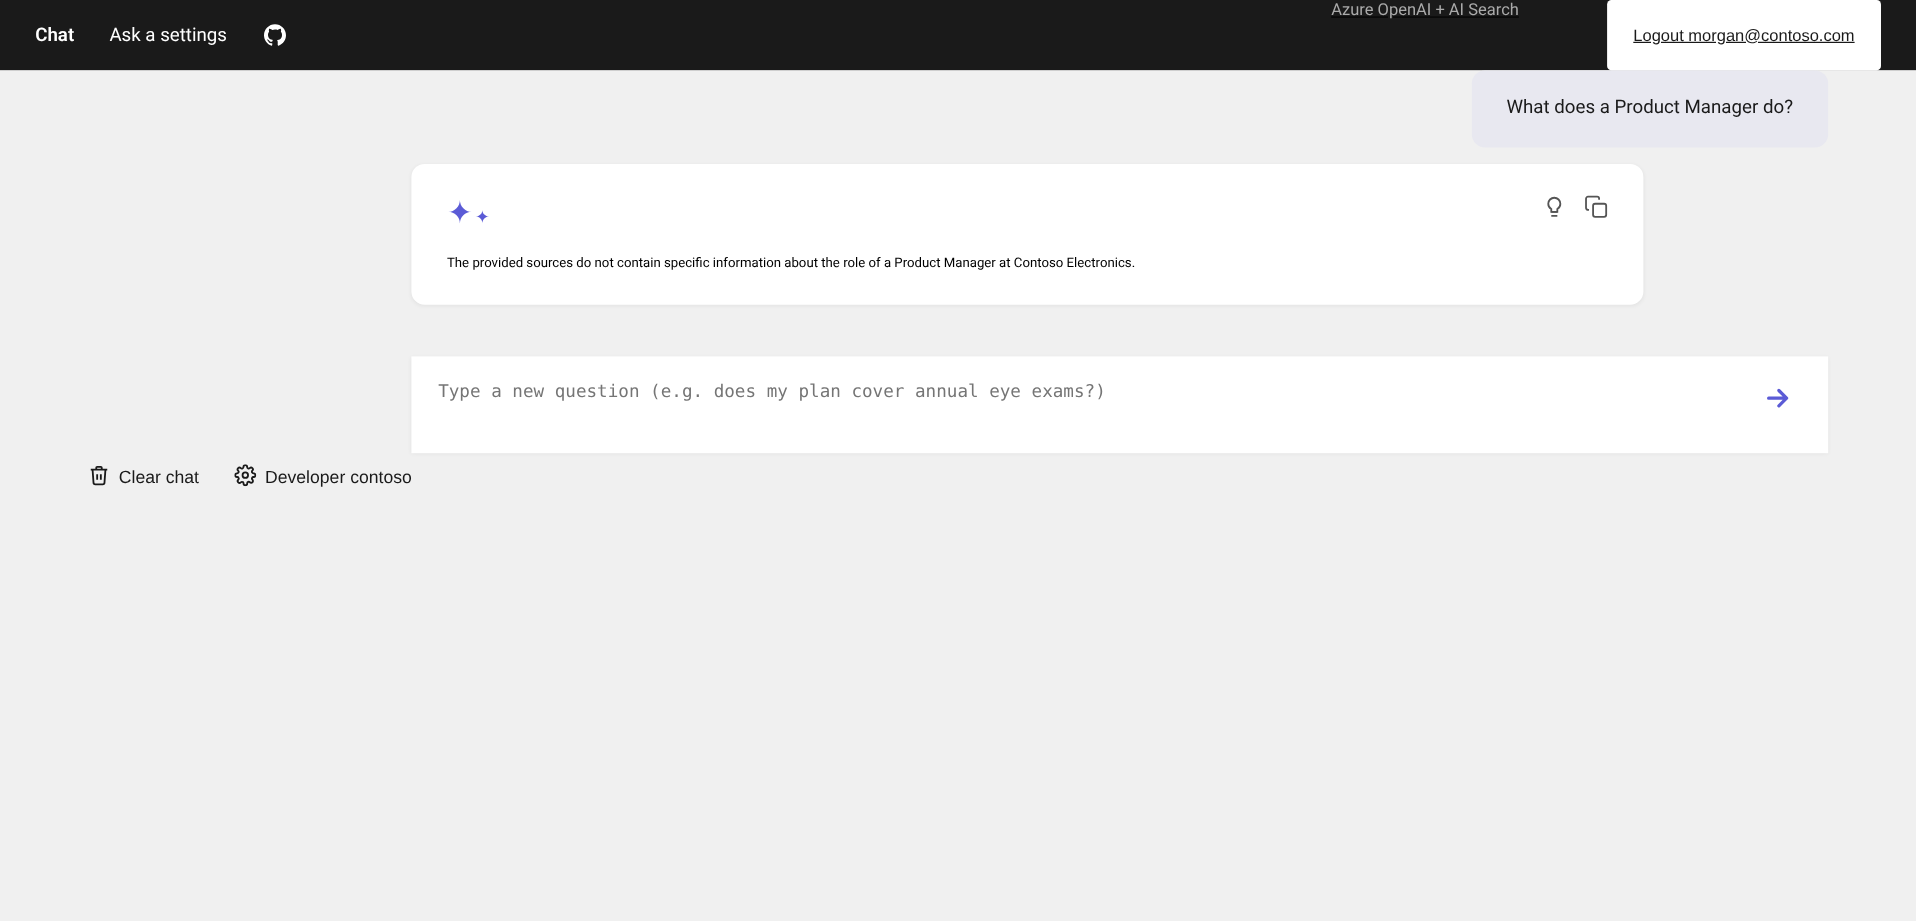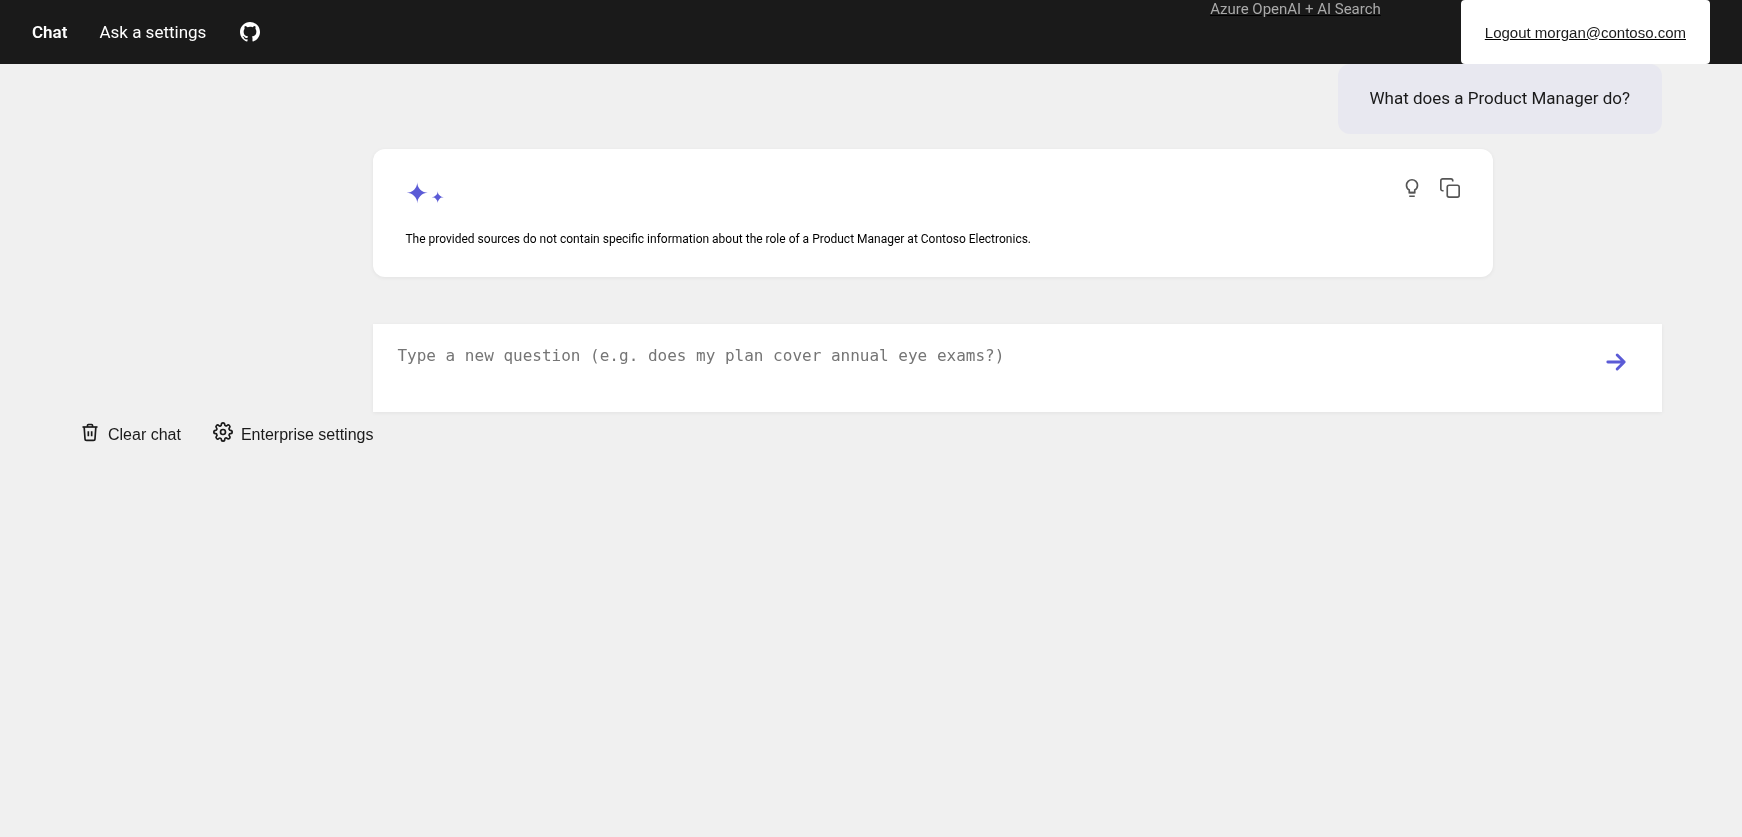--- a/index.html
+++ b/index.html
@@ -281,21 +281,21 @@
       </span>
       <span>Clear chat</span>
     </button>
     <button class="action-btn">
       <span class="btn-icon">
         <svg viewBox="0 0 24 24" width="20" height="20" fill="none" stroke="#1a1a1a" stroke-width="2">
           <circle cx="12" cy="12" r="3"></circle>
           <path d="M19.4 15a1.65 1.65 0 00.33 1.82l.06.06a2 2 0 010 2.83 2 2 0 01-2.83 0l-.06-.06a1.65 1.65 0 00-1.82-.33 1.65 1.65 0 00-1 1.51V21a2 2 0 01-4 0v-.09A1.65 1.65 0 009 19.4a1.65 1.65 0 00-1.82.33l-.06.06a2 2 0 01-2.83-2.83l.06-.06A1.65 1.65 0 004.68 15a1.65 1.65 0 00-1.51-1H3a2 2 0 010-4h.09A1.65 1.65 0 004.6 9a1.65 1.65 0 00-.33-1.82l-.06-.06a2 2 0 012.83-2.83l.06.06A1.65 1.65 0 009 4.68a1.65 1.65 0 001-1.51V3a2 2 0 014 0v.09a1.65 1.65 0 001 1.51 1.65 1.65 0 001.82-.33l.06-.06a2 2 0 012.83 2.83l-.06.06A1.65 1.65 0 0019.4 9a1.65 1.65 0 001.51 1H21a2 2 0 010 4h-.09a1.65 1.65 0 00-1.51 1z"></path>
         </svg>
       </span>
-      <span>Enterprise settings</span>
+      <span>Developer contoso</span>
     </button>
   </div>
 
   <div class="chat-area">
 
     <div class="user-message-container">
       <div class="user-message">What does a Product Manager do?</div>
     </div>
 
     <div class="ai-response-container">

